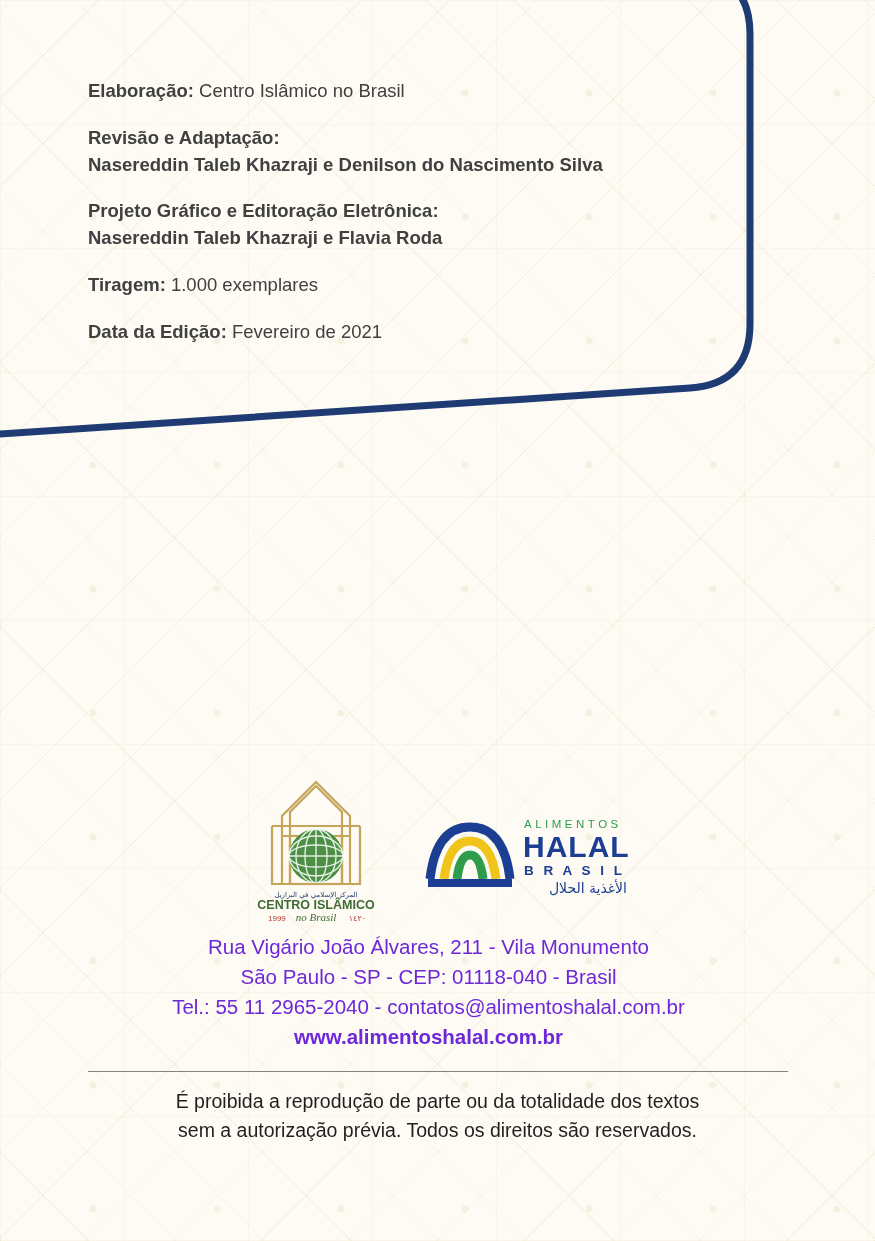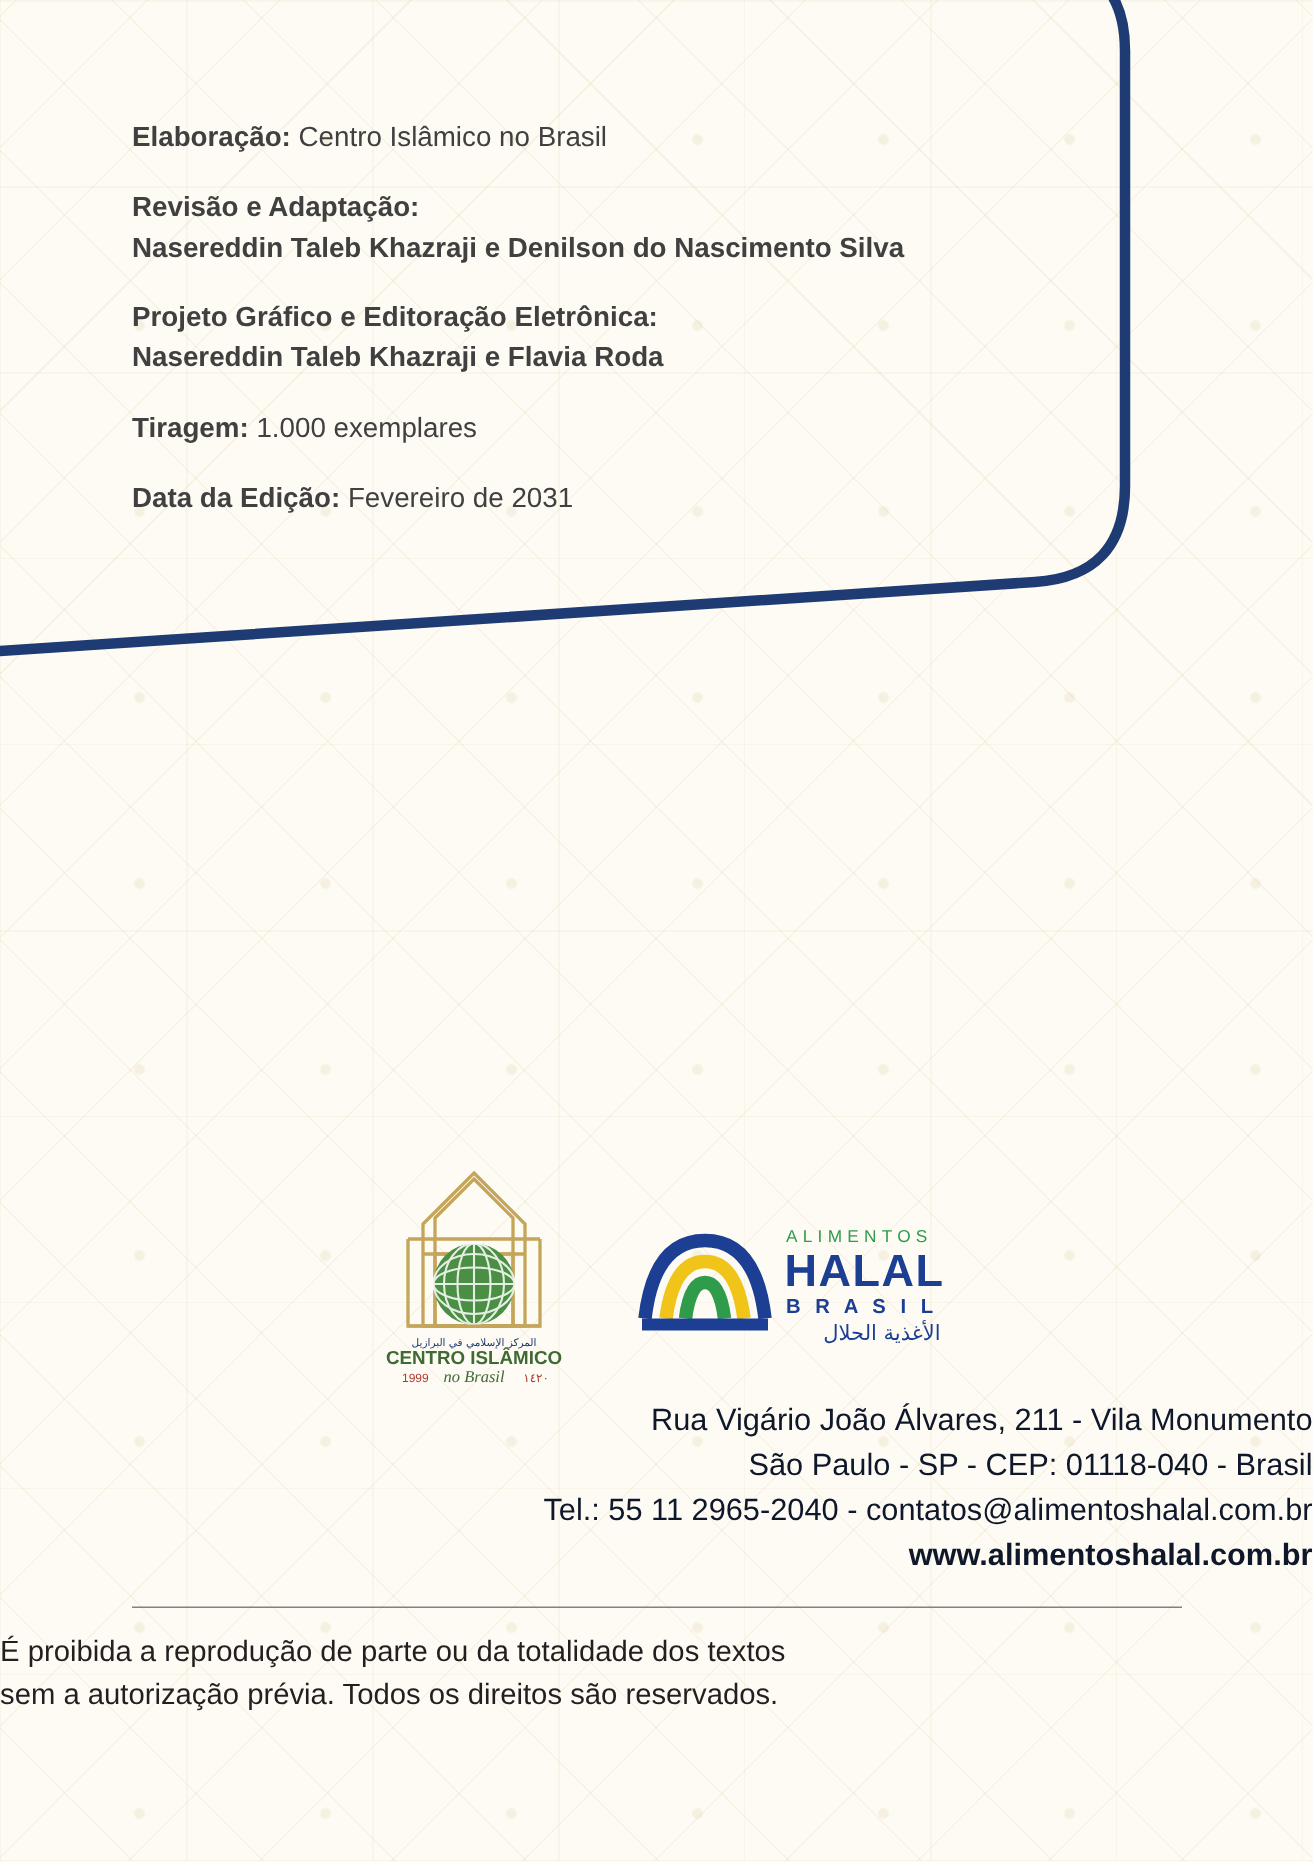--- a/index.html
+++ b/index.html
@@ -88,47 +88,47 @@
     align-items: center;
     gap: 38px;
   }
   .logo-ci { width: 140px; height: 145px; }
   .logo-halal { width: 206px; height: 92px; }
 
   
   .address {
     position: absolute;
     left: 0;
-    right: 0;
+    right: 18px;
     top: 932px;
-    text-align: right;
+    text-align: center;
     font-size: 20.5px;
     line-height: 1.47;
-    color: #0f172a;
+    color: #6d28d9;
   }
   .address .site {
     font-weight: bold;
   }
 
   .divider {
     position: absolute;
     left: 88px;
     top: 1071px;
     width: 700px;
     height: 1px;
     background: #58595b;
     opacity: 0.75;
   }
 
   .copyright {
     position: absolute;
     left: 0;
     right: 0;
     top: 1087px;
-    text-align: left;
+    text-align: center;
     font-size: 19.5px;
     line-height: 1.5;
     color: #231f20;
   }
 </style>
 </head>
 <body>
 
 <div class="bg-pattern"></div>
 <div class="bg-dots"></div>
@@ -156,21 +156,21 @@
       <span class="val-below">Nasereddin Taleb Khazraji e Flavia Roda</span>
     </div>
 
     <div class="credit-block">
       <span class="lbl">Tiragem:</span>
       <span class="val-inline">1.000 exemplares</span>
     </div>
 
     <div class="credit-block">
       <span class="lbl">Data da Edição:</span>
-      <span class="val-inline">Fevereiro de 2031</span>
+      <span class="val-inline">Fevereiro de 2021</span>
     </div>
 
   </div>
 
   <div class="logos">
 
     <svg class="logo-ci" viewBox="0 0 140 145" xmlns="http://www.w3.org/2000/svg">
       <g stroke="#c4a55a" fill="none" stroke-width="2.2">
 
         <path d="M70 6 L96 32 L96 104 L44 104 L44 32 Z"></path>

